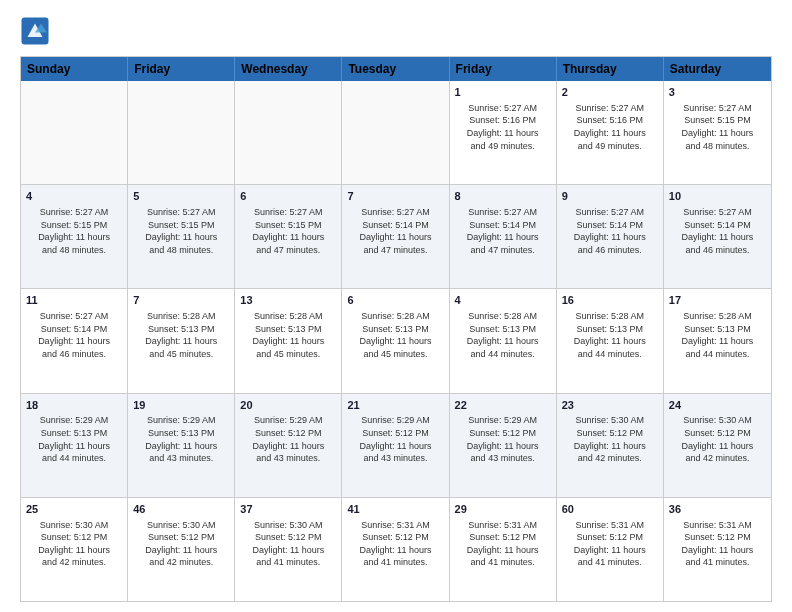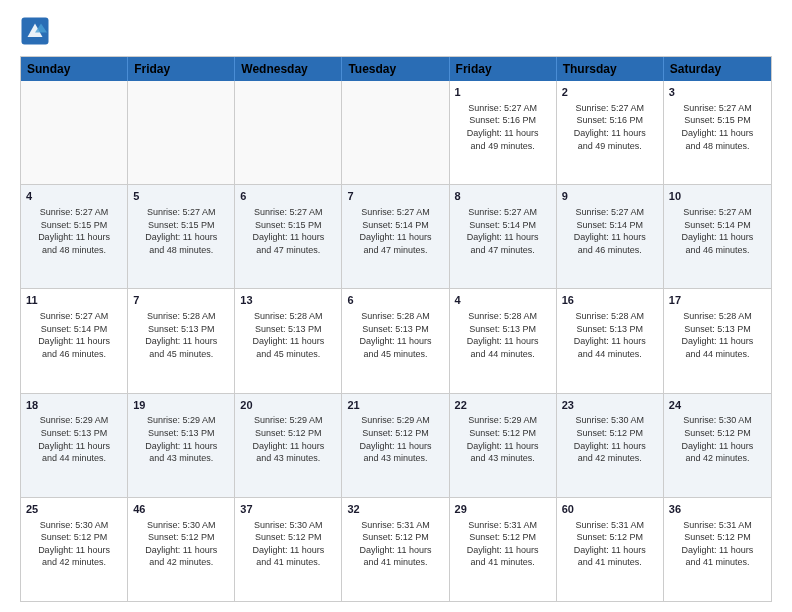--- a/index.html
+++ b/index.html
@@ -340,21 +340,21 @@
 and 42 minutes.</div>
           </div>
           <div class="cal-cell">
             <span class="day-num">37</span>
             <div class="cell-info" style="white-space: pre-line;">Sunrise: 5:30 AM
 Sunset: 5:12 PM
 Daylight: 11 hours
 and 41 minutes.</div>
           </div>
           <div class="cal-cell">
-            <span class="day-num">32</span>
+            <span class="day-num">41</span>
             <div class="cell-info" style="white-space: pre-line;">Sunrise: 5:31 AM
 Sunset: 5:12 PM
 Daylight: 11 hours
 and 41 minutes.</div>
           </div>
           <div class="cal-cell">
             <span class="day-num">29</span>
             <div class="cell-info" style="white-space: pre-line;">Sunrise: 5:31 AM
 Sunset: 5:12 PM
 Daylight: 11 hours

